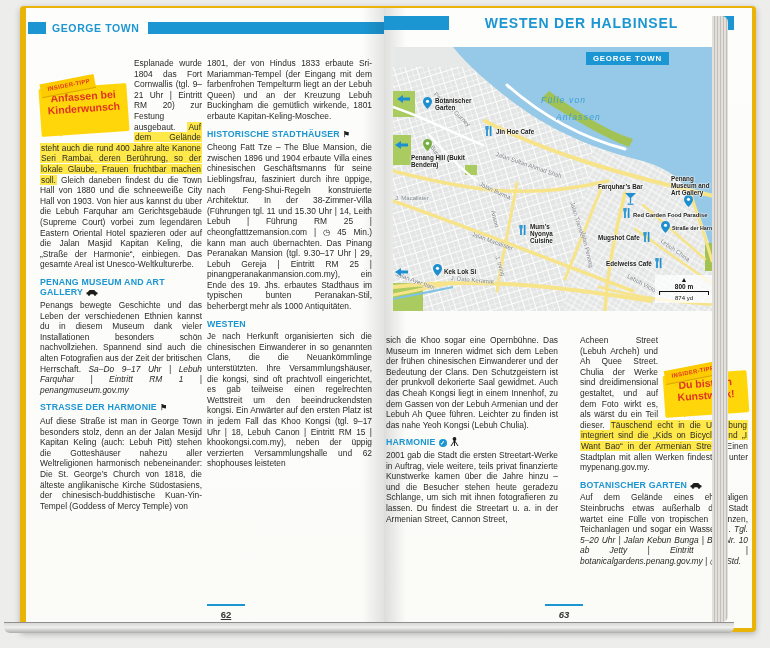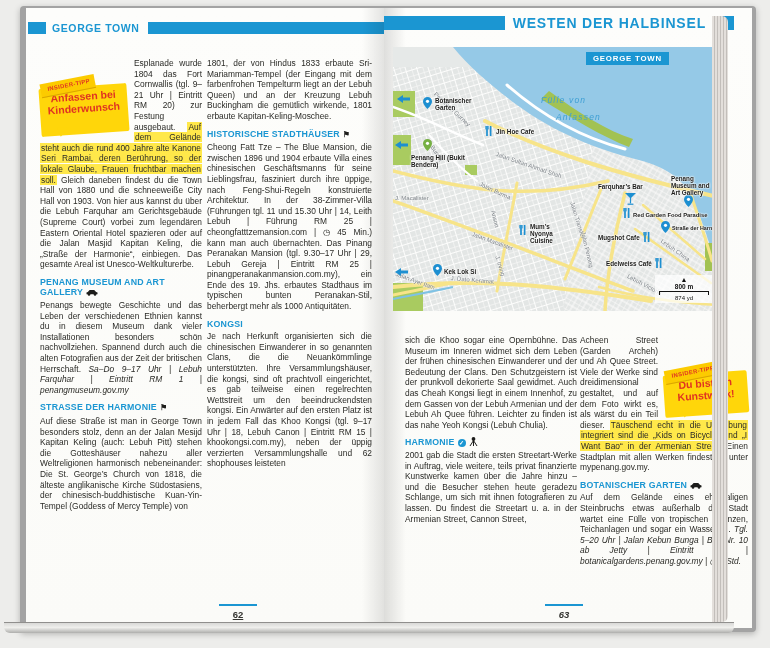--- a/index.html
+++ b/index.html
@@ -1,42 +1,42 @@
 <!DOCTYPE html>
 <html lang="de"><head>
 <meta charset="utf-8">
 <style>
   html,body{margin:0;padding:0;}
   body{width:770px;height:648px;background:#ededeb;font-family:"Liberation Sans",sans-serif;position:relative;overflow:hidden;}
-  .book{position:absolute;left:20px;top:6px;width:736px;height:626px;background:#a3a3a3;border-radius:4px;box-shadow:0 2px 6px rgba(0,0,0,.25);}
+  .book{position:absolute;left:20px;top:6px;width:736px;height:626px;background:#eab308;border-radius:4px;box-shadow:0 2px 6px rgba(0,0,0,.25);}
   .page{position:absolute;top:2px;height:620px;background:linear-gradient(#fdfdfb,#fbfbf8);}
   .page-left{left:6px;width:358px;}
   .page-right{left:364px;width:368px;}
   .page-left::after{content:"";position:absolute;right:0;top:0;bottom:0;width:22px;background:linear-gradient(90deg,rgba(0,0,0,0),rgba(0,0,0,.10));pointer-events:none;}
   .page-right::before{content:"";position:absolute;left:0;top:0;bottom:0;width:22px;background:linear-gradient(270deg,rgba(0,0,0,0),rgba(0,0,0,.12));pointer-events:none;}
   .stack-right{position:absolute;left:712px;top:16px;width:16px;height:606px;background:repeating-linear-gradient(90deg,#e3dfdb 0 2px,#c2beba 2px 3px);border-radius:0 6px 6px 0;}
   .stack-bottom{position:absolute;left:4px;top:622px;width:730px;height:10px;background:linear-gradient(#d9d9d7,#efefec 45%,#aeaeac);border-top:1px solid #908f8d;border-radius:0 0 6px 6px;}
 
   
   .hdr{position:absolute;display:flex;align-items:center;}
   .hdr-square{background:#1b96d2;}
   .hdr-bar{background:#1b96d2;height:12px;flex:1;}
   .lp-hdr{left:0;top:12px;width:358px;height:15px;}
   .lp-hdr .hdr-square{width:18px;height:12px;margin-left:2px;}
   .lp-hdr .hdr-title{color:#1b96d2;font-weight:bold;font-size:10.5px;letter-spacing:.6px;margin:0 8px 0 6px;white-space:nowrap;}
-  .rp-hdr{left:0;top:6px;width:350px;height:18px;}
+  .rp-hdr{left:0;top:6px;width:350px;height:18px;gap:28px;}
   .rp-hdr .hdr-bar{height:14px;}
   .rp-hdr .hdr-title{color:#1b96d2;font-weight:bold;font-size:14px;letter-spacing:.8px;margin:0 8px;white-space:nowrap;}
   .rp-hdr .hdr-square{width:20px;height:14px;}
 
   
   .col{position:absolute;font-size:8.4px;line-height:10.6px;color:#2a2a26;text-align:justify;}
   .lp-col1{left:14px;top:50px;width:162px;}
   .lp-col2{left:181px;top:50px;width:165px;}
-  .rp-col1{left:21px;top:327px;width:172px;}
+  .rp-col1{left:2px;top:327px;width:172px;}
   .rp-col2{left:196px;top:327px;width:168px;}
   .body-p{margin:0 0 2px 0;}
   .it{font-style:italic;}
   .hl{background:#ffe84a;box-decoration-break:clone;-webkit-box-decoration-break:clone;padding:0 1px;}
   .sec{color:#1b96d2;font-weight:bold;font-size:8.8px;letter-spacing:.2px;margin:7px 0 2px 0;text-align:left;}
   .sec .flag-icon{color:#1d1d1b;font-size:8px;margin-left:3px;}
   .sec svg{vertical-align:-1px;margin-left:3px;}
   .check-icon{display:inline-block;width:8px;height:8px;border-radius:50%;background:#1b96d2;color:#fff;font-size:6px;line-height:8px;text-align:center;vertical-align:0;margin-left:3px;font-weight:bold;}
 
   
@@ -44,21 +44,21 @@
   .badge-l{float:left;width:88px;height:56px;margin:20px 6px 4px 0;}
   .badge-r{float:right;width:84px;height:50px;margin:30px 0 4px 6px;}
   .badge-inner{position:absolute;inset:8px 0 0 0;background:#ffd60a;transform:rotate(-4deg);border-radius:2px;text-align:center;padding-top:4px;box-sizing:border-box;}
   .badge-inner::after{content:"";position:absolute;bottom:-8px;left:16px;width:0;height:0;border:7px solid transparent;border-top:9px solid #ffd60a;border-left-width:3px;border-right-width:9px;}
   .ribbon{position:absolute;top:-8px;left:2px;background:#fccb00;color:#e03322;font-size:5.8px;font-weight:bold;letter-spacing:.4px;padding:1px 5px 1px 7px;transform:rotate(-7deg);border-bottom:1px solid #d9a500;}
   .bline{display:block;color:#e03322;font-weight:bold;font-size:10.5px;line-height:12px;}
 
   
   .pagenum{position:absolute;width:60px;text-align:center;top:596px;font-weight:bold;font-size:9.5px;color:#33332f;}
   .pnline{width:38px;height:0;border-top:2px solid #1b96d2;margin:0 auto 3px auto;}
-  .pn-left{left:182px;text-decoration:underline;}
+  .pn-left{left:170px;text-decoration:underline;}
   .pn-right{left:150px;font-style:italic;}
 
   
   .map{position:absolute;left:9px;top:39px;width:325px;height:264px;overflow:hidden;background:#e6e9e8;}
   .map svg{position:absolute;left:0;top:0;}
   .map-label{position:absolute;white-space:nowrap;transform-origin:0 0;}
   .st{font-size:6px;color:#7d8388;text-shadow:0 0 2px #fff,0 0 2px #fff;}
   .poi{font-size:6.3px;font-weight:bold;color:#191917;line-height:7px;text-shadow:0 0 2px #fff,0 0 2px #fff,0 0 2px #fff;}
   .poi.wrap{white-space:normal;}
   .wl{font-size:8.5px;font-style:italic;color:#3f9fd4;letter-spacing:1.2px;}
@@ -93,42 +93,42 @@
         </span><span>Esplanade wurde 1804 das Fort Cornwallis (tgl. 9–21 Uhr | Eintritt RM 20) zur Festung ausgebaut. </span><span class="hl">Auf dem Gelände steht auch die rund 400 Jahre alte Kanone Seri Rambai, deren Berührung, so der lokale Glaube, Frauen fruchtbar machen soll.</span><span> Gleich daneben findest du die Town Hall von 1880 und die schneeweiße City Hall von 1903. Von hier aus kannst du über die Lebuh Farquhar am Gerichtsgebäude (Supreme Court) vorbei zum legendären Eastern Oriental Hotel spazieren oder auf die Jalan Masjid Kapitan Keling, die „Straße der Harmonie“, einbiegen. Das gesamte Areal ist Unesco-Weltkulturerbe.</span>
       </p>
       <div class="sec">
         <span>PENANG MUSEUM AND ART GALLERY</span><svg class="car-icon" width="12" height="7" viewBox="0 0 12 7">
             <path fill="#1d1d1b" d="M0.5 5.2V3.4l1.3-.5L3.6 1h4.6l1.9 1.9 1.4.5v1.8z"></path>
             <circle cx="3" cy="5.4" r="1.3" fill="#1d1d1b"></circle>
             <circle cx="9" cy="5.4" r="1.3" fill="#1d1d1b"></circle>
           </svg>
       </div>
       <p class="body-p">
-        <span>Penangs bewegte Geschichte und das Leben der verschiedenen Ethnien kannst du in diesem Museum dank vieler Installationen besonders schön nachvollziehen. Spannend durch auch die alten Fotografien aus der Zeit der britischen Herrschaft. </span><span class="it">Sa–Do 9–17 Uhr | Lebuh Farquhar | Eintritt RM 1 | penangmuseum.gov.my</span>
+        <span>Penangs bewegte Geschichte und das Leben der verschiedenen Ethnien kannst du in diesem Museum dank vieler Installationen besonders schön nachvollziehen. Spannend sind auch die alten Fotografien aus der Zeit der britischen Herrschaft. </span><span class="it">Sa–Do 9–17 Uhr | Lebuh Farquhar | Eintritt RM 1 | penangmuseum.gov.my</span>
       </p>
       <div class="sec">
         <span>STRASSE DER HARMONIE</span><span class="flag-icon">⚑</span>
       </div>
       <p class="body-p">
         <span>Auf diese Straße ist man in George Town besonders stolz, denn an der Jalan Mesijd Kapitan Keling (auch: Lebuh Pitt) stehen die Gotteshäuser nahezu aller Weltreligionen harmonisch nebeneinander: Die St. George’s Church von 1818, die älteste anglikanische Kirche Südostasiens, der chinesisch-buddhistische Kuan-Yin-Tempel (Goddess of Mercy Temple) von</span>
       </p>
     </div>
 
     <div class="col lp-col2">
       <p class="body-p">
         <span>1801, der von Hindus 1833 erbaute Sri-Mariamman-Tempel (der Eingang mit dem farbenfrohen Tempelturm liegt an der Lebuh Queen) und an der Kreuzung Lebuh Buckingham die gemütlich wirkende, 1801 erbaute Kapitan-Keling-Moschee.</span>
       </p>
       <div class="sec">
         <span>HISTORISCHE STADTHÄUSER</span><span class="flag-icon">⚑</span>
       </div>
       <p class="body-p">
         <span>Cheong Fatt Tze – The Blue Mansion, die zwischen 1896 und 1904 erbaute Villa eines chinesischen Geschäftsmanns für seine Lieblingsfrau, fasziniert durch ihre üppige, nach Feng-Shui-Regeln konstruierte Architektur. In der 38-Zimmer-Villa (Führungen tgl. 11 und 15.30 Uhr | 14, Leith Lebuh | Führung RM 25 | cheongfatttzemansion.com | ◷ 45 Min.) kann man auch übernachten. Das Pinang Peranakan Mansion (tgl. 9.30–17 Uhr | 29, Lebuh Gereja | Eintritt RM 25 | pinangperanakanmansion.com.my), ein Ende des 19. Jhs. erbautes Stadthaus im typischen bunten Peranakan-Stil, beherbergt mehr als 1000 Antiquitäten.</span>
       </p>
       <div class="sec">
-        <span>KONGSI</span>
+        <span>WESTEN</span>
       </div>
       <p class="body-p">
         <span>Je nach Herkunft organisierten sich die chinesischen Einwanderer in so genannten Clans, die die Neuankömmlinge unterstützten. Ihre Versammlungshäuser, die kongsi, sind oft prachtvoll eingerichtet, es gab teilweise einen regelrechten Wettstreit um den beeindruckendsten kongsi. Ein Anwärter auf den ersten Platz ist in jedem Fall das Khoo Kongsi (tgl. 9–17 Uhr | 18, Lebuh Canon | Eintritt RM 15 | khookongsi.com.my), neben der üppig verzierten Versammlungshalle und 62 shophouses leisteten</span>
       </p>
     </div>
 
     <div class="pagenum pn-left">
       <div class="pnline"></div>
       <span>62</span>
     </div>
@@ -297,21 +297,21 @@
     </div>
 
     <div class="col rp-col2">
       <p class="body-p">
         <span class="badge badge-r">
           <span class="badge-inner">
             <span class="ribbon">INSIDER-TIPP</span>
             <span class="bline">Du bist ein</span>
             <span class="bline">Kunstwerk!</span>
           </span>
-        </span><span>Acheen Street (Garden Archeh) und Ah Quee Street. Viele der Werke sind dreidimensional gestaltet, und auf dem Foto wirkt es, als wärst du ein Teil dieser. </span><span class="hl">Täuschend echt in die Umgebung integriert sind die „Kids on Bicycle“ und „I Want Bao“ in der Armenian Street.</span><span> Einen Stadtplan mit allen Werken findest du unter mypenang.gov.my.</span>
+        </span><span>Acheen Street (Lebuh Archeh) und Ah Quee Street. Chulia der Werke sind dreidimensional gestaltet, und auf dem Foto wirkt es, als wärst du ein Teil dieser. </span><span class="hl">Täuschend echt in die Umgebung integriert sind die „Kids on Bicycle“ und „I Want Bao“ in der Armenian Street.</span><span> Einen Stadtplan mit allen Werken findest du unter mypenang.gov.my.</span>
       </p>
       <div class="sec">
         <span>BOTANISCHER GARTEN</span><svg class="car-icon" width="12" height="7" viewBox="0 0 12 7">
             <path fill="#1d1d1b" d="M0.5 5.2V3.4l1.3-.5L3.6 1h4.6l1.9 1.9 1.4.5v1.8z"></path>
             <circle cx="3" cy="5.4" r="1.3" fill="#1d1d1b"></circle>
             <circle cx="9" cy="5.4" r="1.3" fill="#1d1d1b"></circle>
           </svg>
       </div>
       <p class="body-p">
         <span>Auf dem Gelände eines ehemaligen Steinbruchs etwas außerhalb der Stadt wartet eine Fülle von tropischen Pflanzen, Teichanlagen und sogar ein Wasserfall. </span><span class="it">Tgl. 5–20 Uhr | Jalan Kebun Bunga | Bus Nr. 10 ab Jetty | Eintritt frei | botanicalgardens.penang.gov.my | ◷ 2 Std.</span>

